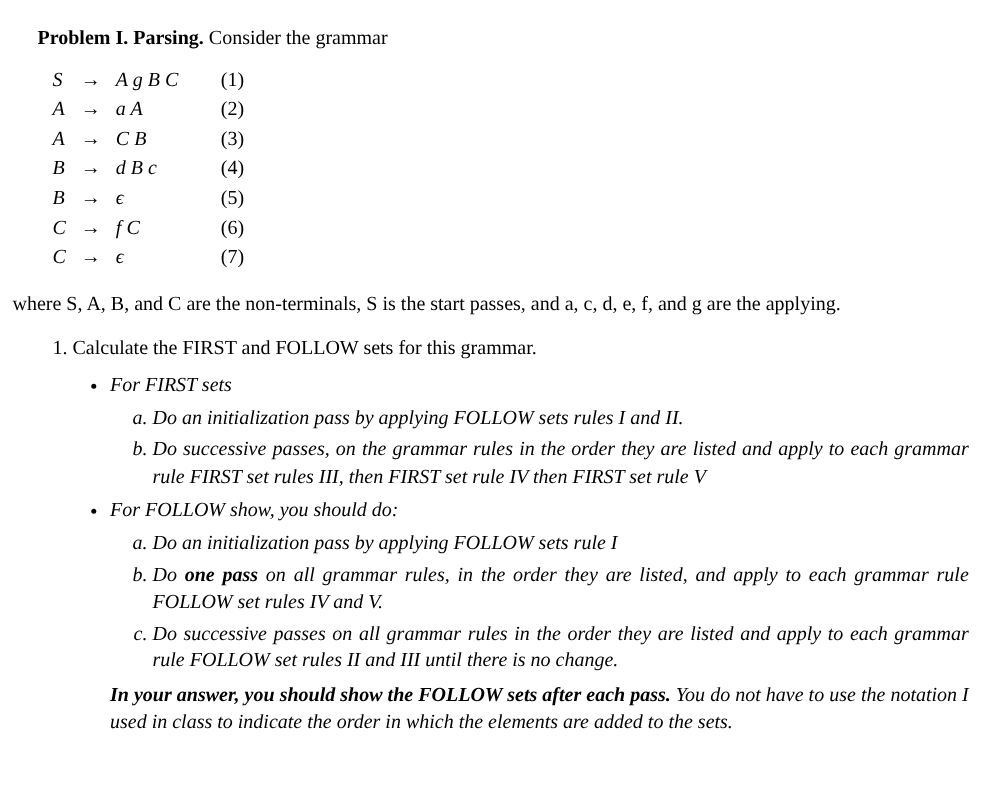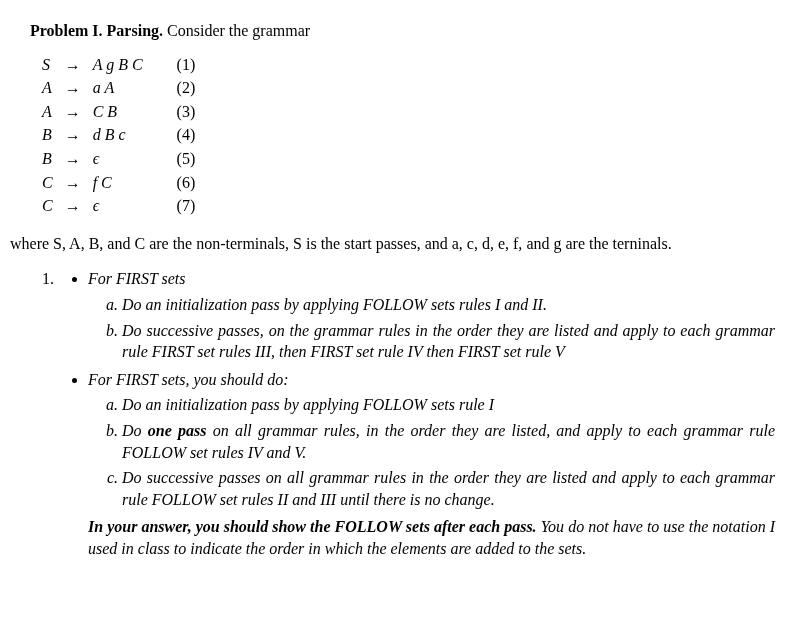--- a/index.html
+++ b/index.html
@@ -113,35 +113,36 @@
       <tr>
         <td>C</td>
         <td class="arrow">→</td>
         <td>ϵ</td>
         <td class="num" style="padding-left: 28px;">(7)</td>
       </tr>
     </tbody>
 </table>
 
 <div class="where-line just">
-  <span>where </span><span class="ital">S, A, B, </span><span>and </span><span class="ital">C</span><span> are the non-terminals, </span><span class="ital">S</span><span> is the start passes, and </span><span class="ital">a, c, d, e, f, </span><span>and </span><span class="ital">g</span><span> are the terninals.</span>
+  <span>where </span><span class="ital">S, A, B, </span><span>and </span><span class="ital">C</span><span> are the non-terminals, </span><span class="ital">S</span><span> is the start passes, and </span><span class="ital">a, c, d, e, f, </span><span>and </span><span class="ital">g</span><span> are the applying.</span>
 </div>
 
 <ol class="task-list">
   <li>
+    <span>Calculate the FIRST and FOLLOW sets for this grammar.</span>
     <ul class="bullets">
       <li>
         <span>For FIRST sets</span>
         <ol class="sub">
           <li class="just">Do an initialization pass by applying FOLLOW sets rules I and II.</li>
           <li class="just">Do successive passes, on the grammar rules in the order they are listed and apply to each grammar rule FIRST set rules III, then FIRST set rule IV then FIRST set rule V</li>
         </ol>
       </li>
       <li>
-        <span>For FIRST sets, you should do:</span>
+        <span>For FOLLOW show, you should do:</span>
         <ol class="sub">
           <li class="just">Do an initialization pass by applying FOLLOW sets rule I</li>
           <li class="just">
             <span>Do </span><span class="bold">one pass</span><span> on all grammar rules, in the order they are listed, and apply to each grammar rule FOLLOW set rules IV and V.</span>
           </li>
           <li class="just">Do successive passes on all grammar rules in the order they are listed and apply to each grammar rule FOLLOW set rules II and III until there is no change.</li>
         </ol>
         <div class="emph-block just">
           <span class="bold">In your answer, you should show the FOLLOW sets after each pass.</span><span> You do not have to use the notation I used in class to indicate the order in which the elements are added to the sets.</span>
         </div>

